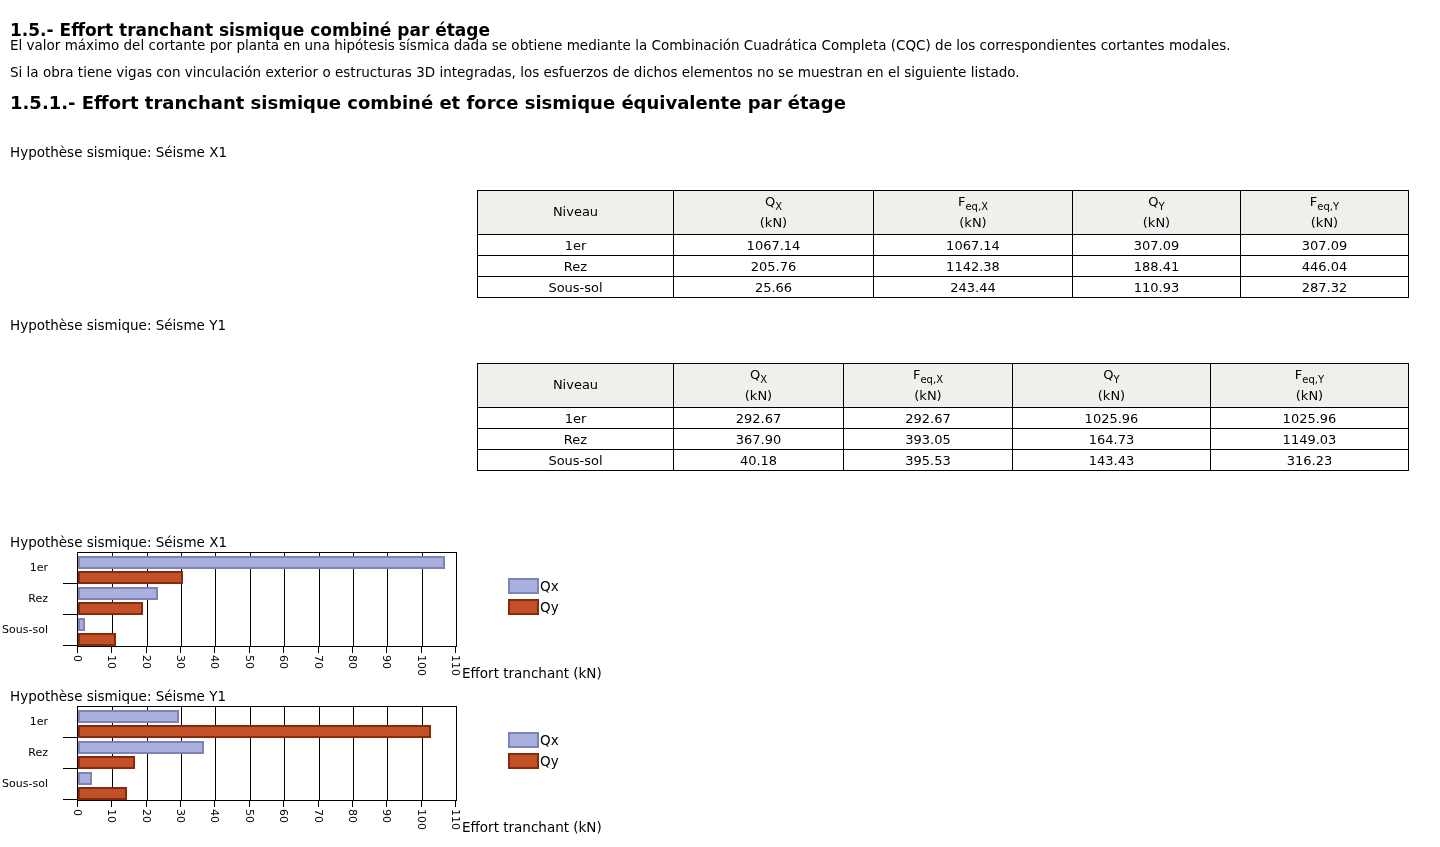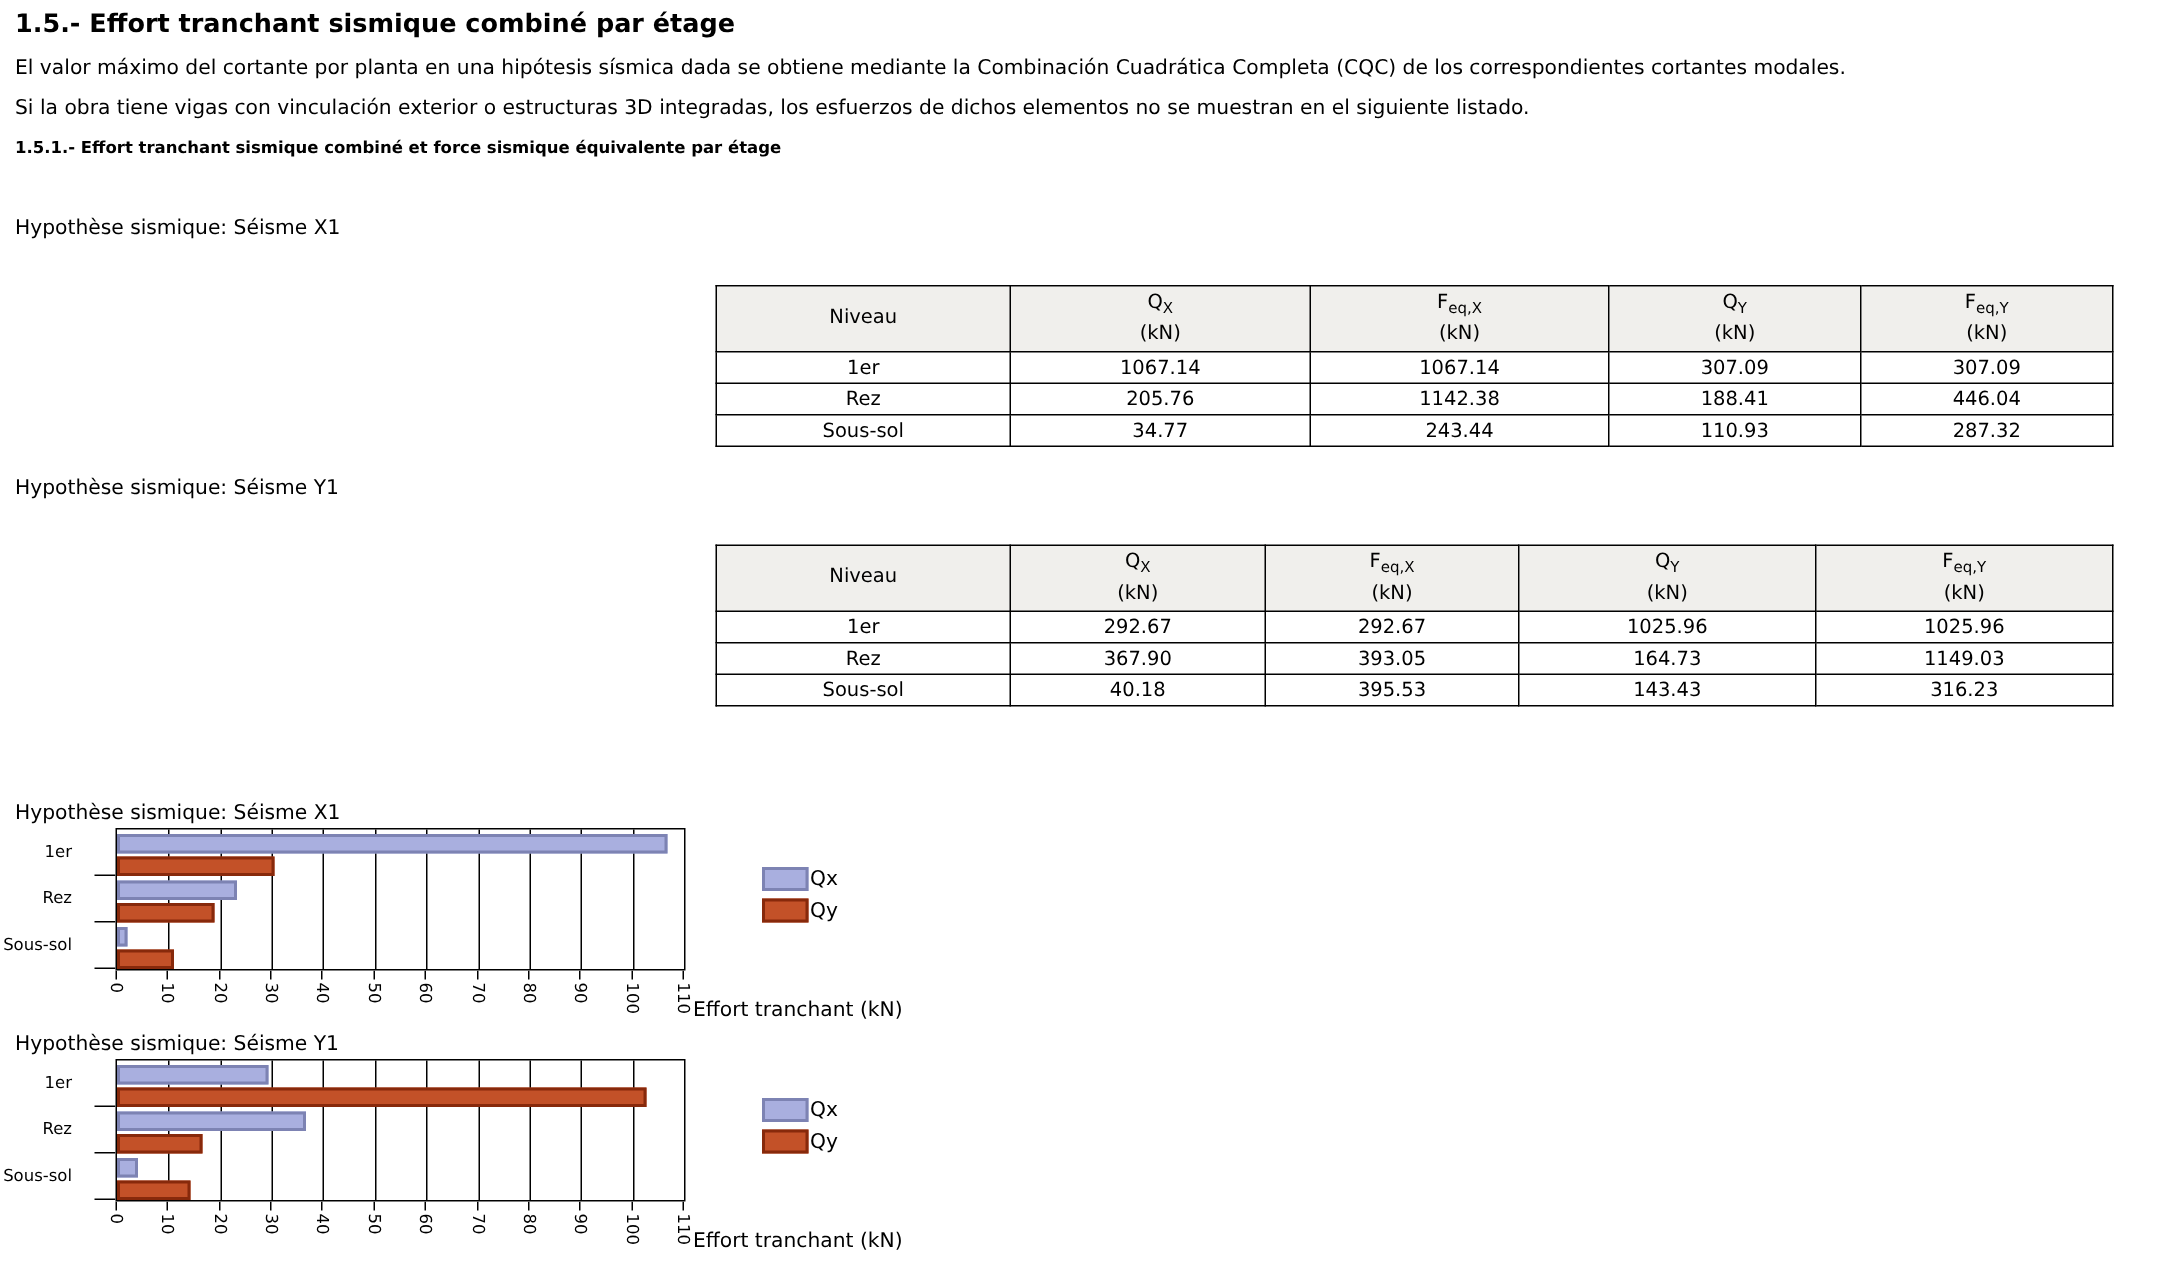--- a/index.html
+++ b/index.html
@@ -1,22 +1,22 @@
 <!DOCTYPE html>
 <html><head>
 <meta charset="utf-8">
 <style>
   html,body{margin:0;padding:0;background:#fff;}
   .page{position:relative;width:1440px;height:847px;background:#ffffff;overflow:hidden;
         font-family:"DejaVu Sans","Liberation Sans",sans-serif;color:#000;}
   .abs{position:absolute;white-space:nowrap;}
-  .h1{left:10px;top:6px;font-size:17px;font-weight:bold;}
+  .h1{left:10px;top:20px;font-size:17px;font-weight:bold;}
   .para{font-size:13.5px;left:10px;}
   .p1{top:37px;text-align:center;} .p2{top:64px;}
-  .h2{left:10px;top:92px;font-size:11px;font-weight:bold;}
+  .h2{left:10px;top:92px;font-size:18px;font-weight:bold;}
   .p3{top:118px;}
   .hyp{left:10px;font-size:13.5px;}
   .hypx1{top:144px;} .hypy1{top:317px;}
   .h3{left:10px;top:503px;font-size:13.5px;font-weight:bold;}
 
   
   table.datatable{position:absolute;left:477px;border-collapse:collapse;table-layout:fixed;
                   width:931px;font-size:13px;}
   .t1{top:190px;} .t2{top:363px;}
   .datatable th,.datatable td{border:1px solid #000;text-align:center;vertical-align:middle;
@@ -91,21 +91,21 @@
         </tr>
         <tr>
           <td>Rez</td>
           <td>205.76</td>
           <td>1142.38</td>
           <td>188.41</td>
           <td>446.04</td>
         </tr>
         <tr>
           <td>Sous-sol</td>
-          <td>34.77</td>
+          <td>25.66</td>
           <td>243.44</td>
           <td>110.93</td>
           <td>287.32</td>
         </tr>
       </tbody>
     </table>
 
   <div class="abs hyp hypy1">Hypothèse sismique: Séisme Y1</div>
   <table class="datatable t2">
       <colgroup>

